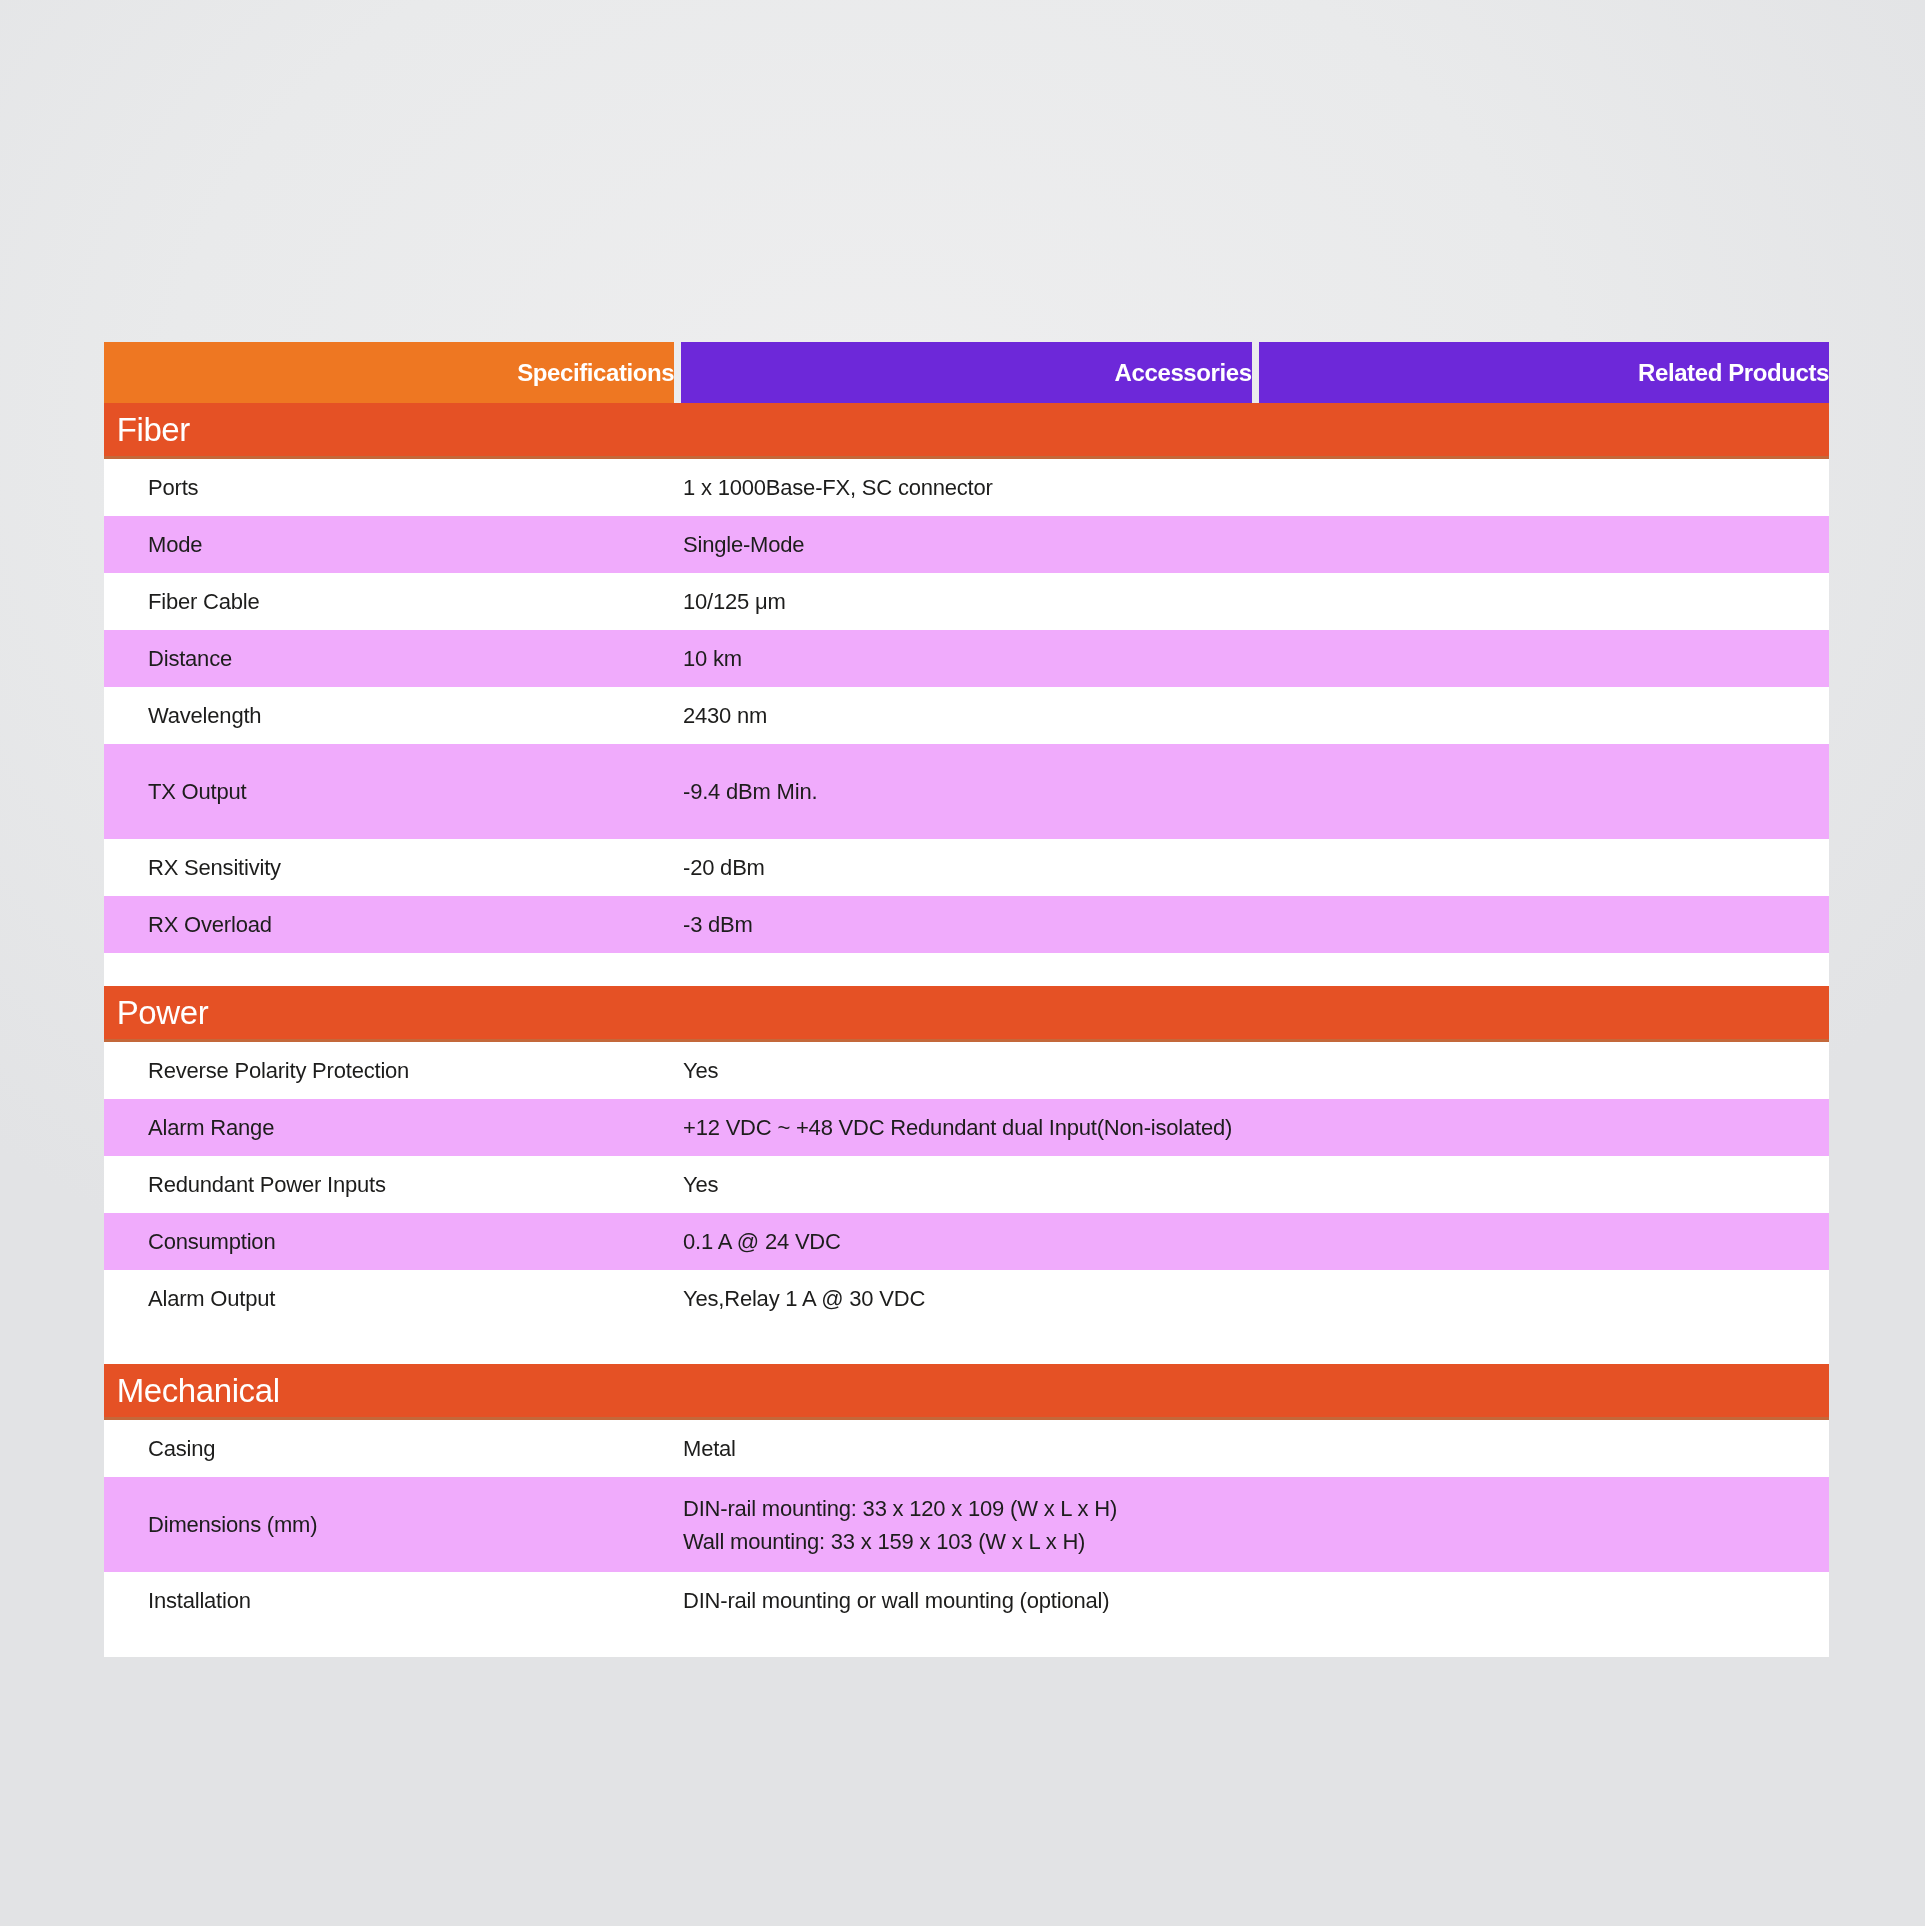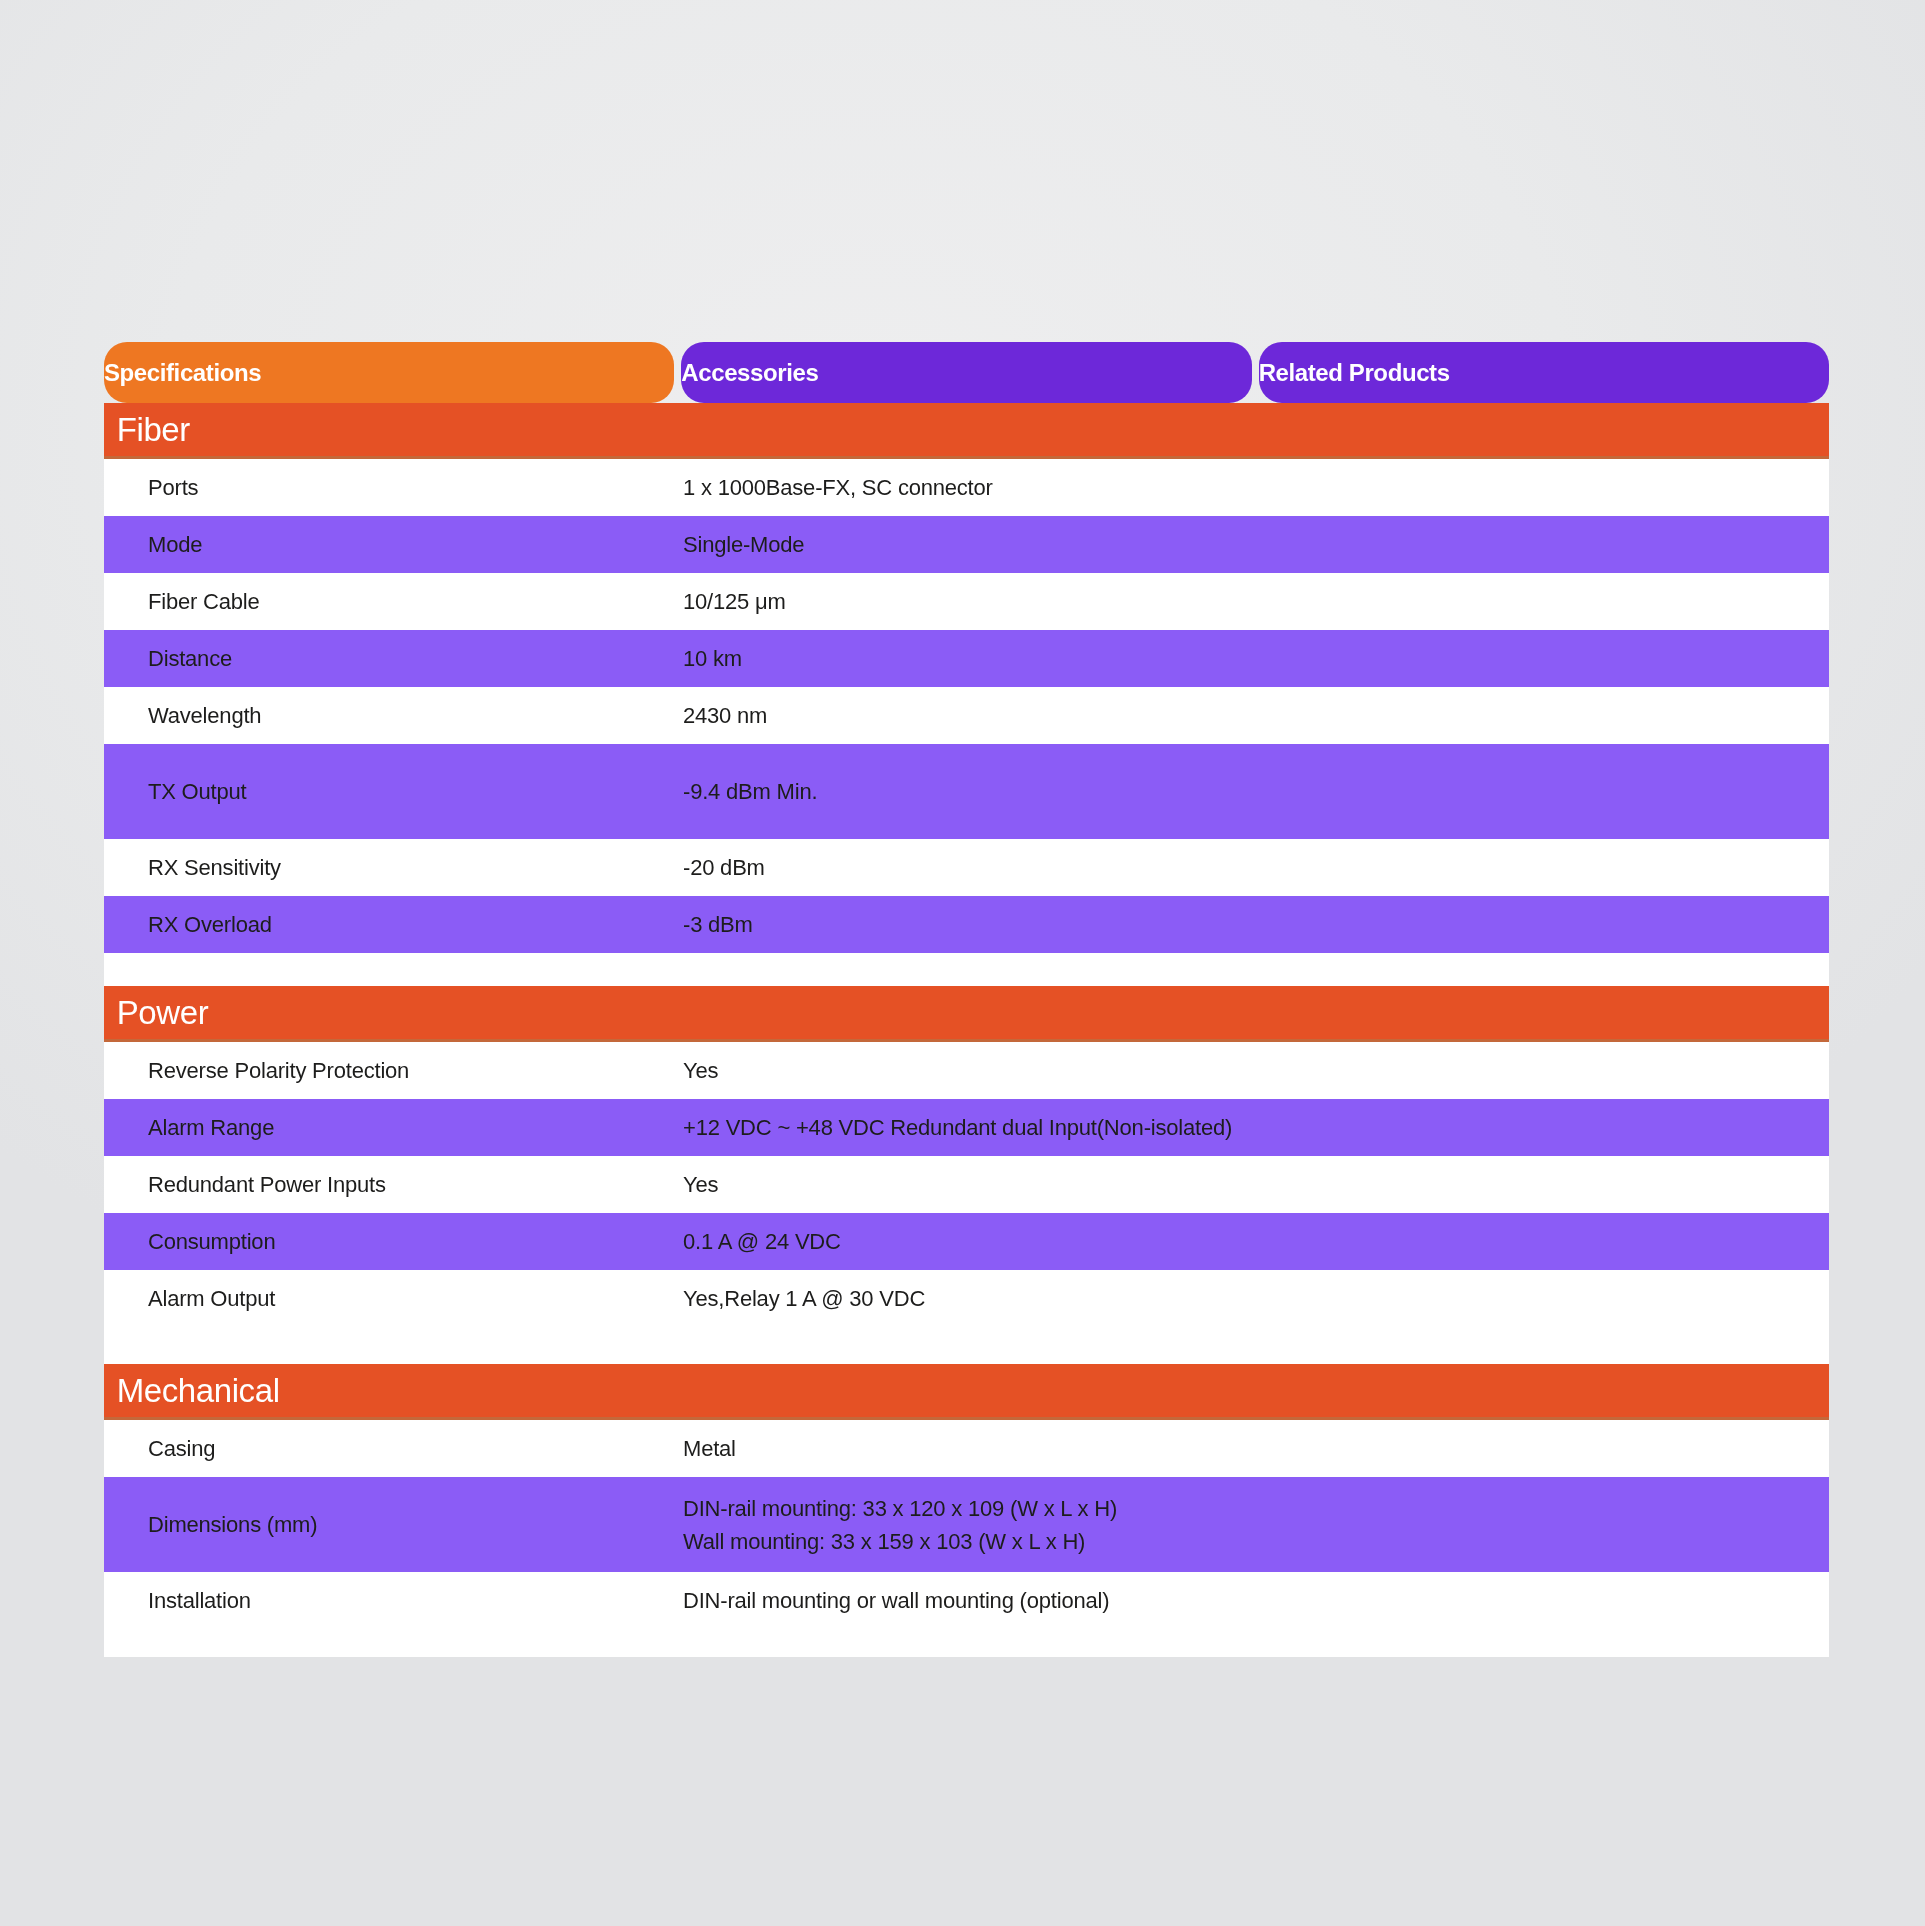--- a/index.html
+++ b/index.html
@@ -24,27 +24,26 @@
   
   .tabbar {
     display: flex;
     gap: 7px;
     height: 61px;
   }
   .tab {
     flex: 1;
     display: flex;
     align-items: center;
-    justify-content: flex-start;
+    justify-content: flex-end;
     color: #ffffff;
     font-size: 24px;
     font-weight: bold;
     letter-spacing: -0.4px;
     cursor: pointer;
-    border-radius: 23px;
   }
   .tab.active { background: #ee7722; }
   .tab.dark   { background: #6d28d9; }
   
   .spec-table {
     background: #ffffff;
   }
   .section-header {
     height: 53px;
     background: #e55125;
@@ -59,21 +58,21 @@
   .row {
     display: flex;
     align-items: center;
     min-height: 57px;
     padding-left: 24px;
     font-size: 22px;
     color: #1d1d1c;
     letter-spacing: -0.2px;
   }
   .row.tall { min-height: 95px; }
-  .row.alt  { background: #8b5cf6; }
+  .row.alt  { background: #f0abfc; }
   .row .label {
     width: 535px;
     flex: 0 0 535px;
     margin-left: 20px;
   }
   .row .value { flex: 1; }
   .row .value .line { line-height: 33px; }
   .section-spacer { height: 33px; background: #ffffff; }
   .section-spacer.wide { height: 37px; }
   .table-bottom-pad { height: 28px; background: #ffffff; }

